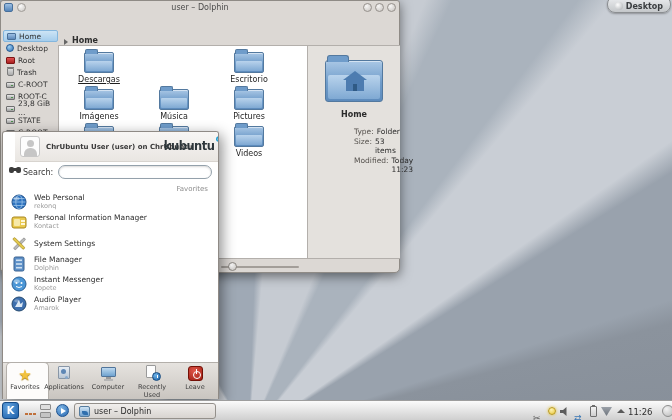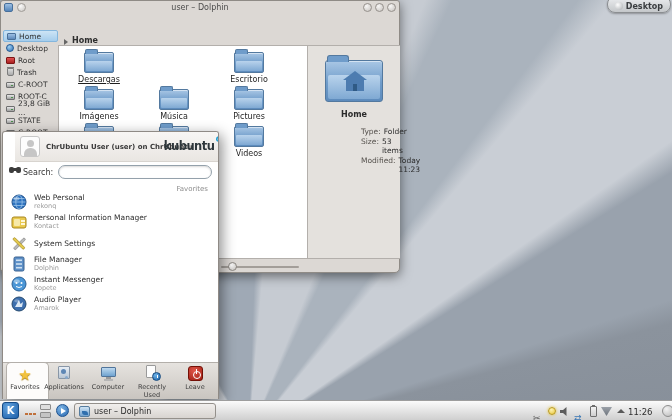--- a/index.html
+++ b/index.html
@@ -120,21 +120,21 @@
   .bigfolder::after { content:""; position:absolute; left:2px; top:14px; right:2px; bottom:2px;
     background:linear-gradient(#b9d3ec,#7fa9d3); border-radius:2px; }
   .house { position:absolute; left:17px; top:10px; width:24px; height:20px; z-index:2; }
   .house .roof { position:absolute; left:0; top:0; width:0; height:0;
     border-left:12px solid transparent; border-right:12px solid transparent;
     border-bottom:9px solid #4d7cb0; }
   .house .body { position:absolute; left:3px; top:9px; width:18px; height:11px; background:#4d7cb0; }
   .house .door { position:absolute; left:10px; top:13px; width:4px; height:7px; background:#2f5websafe; background:#2f5a85; }
   .info-title { margin-top:8px; font-size:8px; font-weight:bold; color:#2b2b2b; }
   .info-rows { margin-top:8px; font-size:7.5px; color:#2b2b2b; }
-  .info-row { display:flex; margin:1px 12px;padding-left:41px; }
+  .info-row { display:flex; margin:1px 5px;padding-left:41px; }
   .info-row .lab { width:42px; text-align:right; color:#55514d; padding-right:3px; }
   .info-row .val { text-align:left; color:#2b2b2b; }
 
   
   .statusbar { left:0; top:258px; width:100%; height:14px; }
   .zoom-track { left:220px; top:7px; width:78px; height:2px; background:#a39e99; border-radius:1px; }
   .zoom-knob { left:227px; top:3px; width:9px; height:9px; border-radius:50%;
     background:radial-gradient(circle at 35% 30%, #fbfbfb,#c5c1bd); border:1px solid #8d8984; }
 
   

